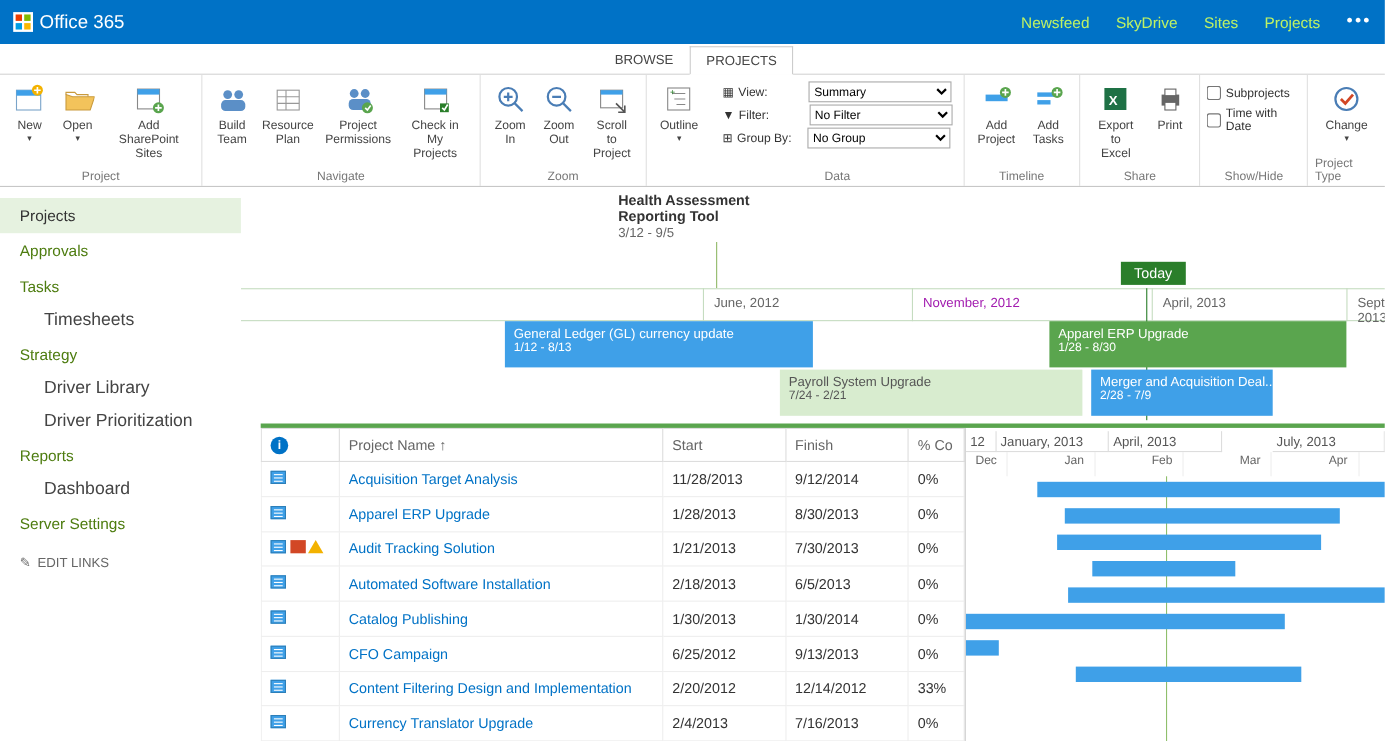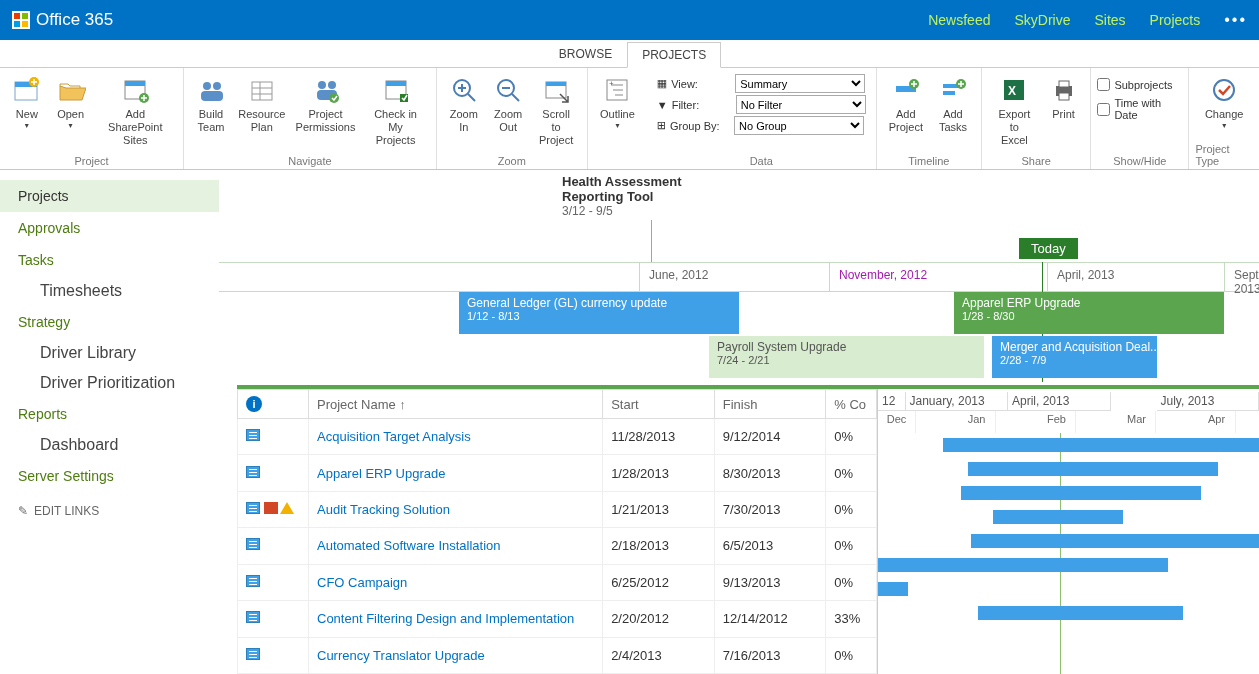--- a/index.html
+++ b/index.html
@@ -469,20 +469,27 @@
               <td class="name"><a>Audit Tracking Solution</a></td>
               <td>1/21/2013</td>
               <td>7/30/2013</td>
               <td>0%</td>
             </tr>
             <tr>
               <td class="icon-cell"><span class="doc-ico"></span></td>
               <td class="name"><a>Automated Software Installation</a></td>
               <td>2/18/2013</td>
               <td>6/5/2013</td>
+              <td>0%</td>
+            </tr>
+            <tr>
+              <td class="icon-cell"><span class="doc-ico"></span></td>
+              <td class="name"><a>Catalog Publishing</a></td>
+              <td>1/30/2013</td>
+              <td>1/30/2014</td>
               <td>0%</td>
             </tr>
             <tr>
               <td class="icon-cell"><span class="doc-ico"></span></td>
               <td class="name"><a>CFO Campaign</a></td>
               <td>6/25/2012</td>
               <td>9/13/2013</td>
               <td>0%</td>
             </tr>
             <tr>

